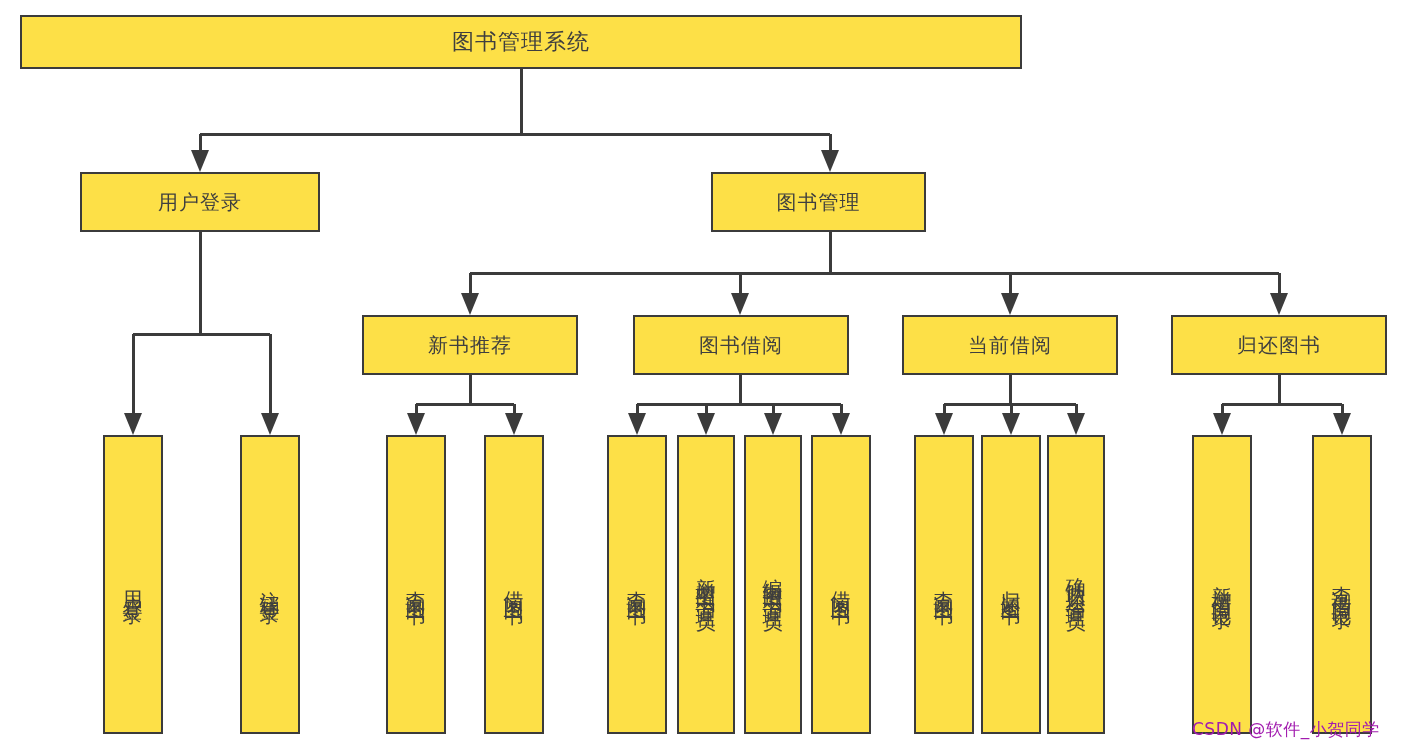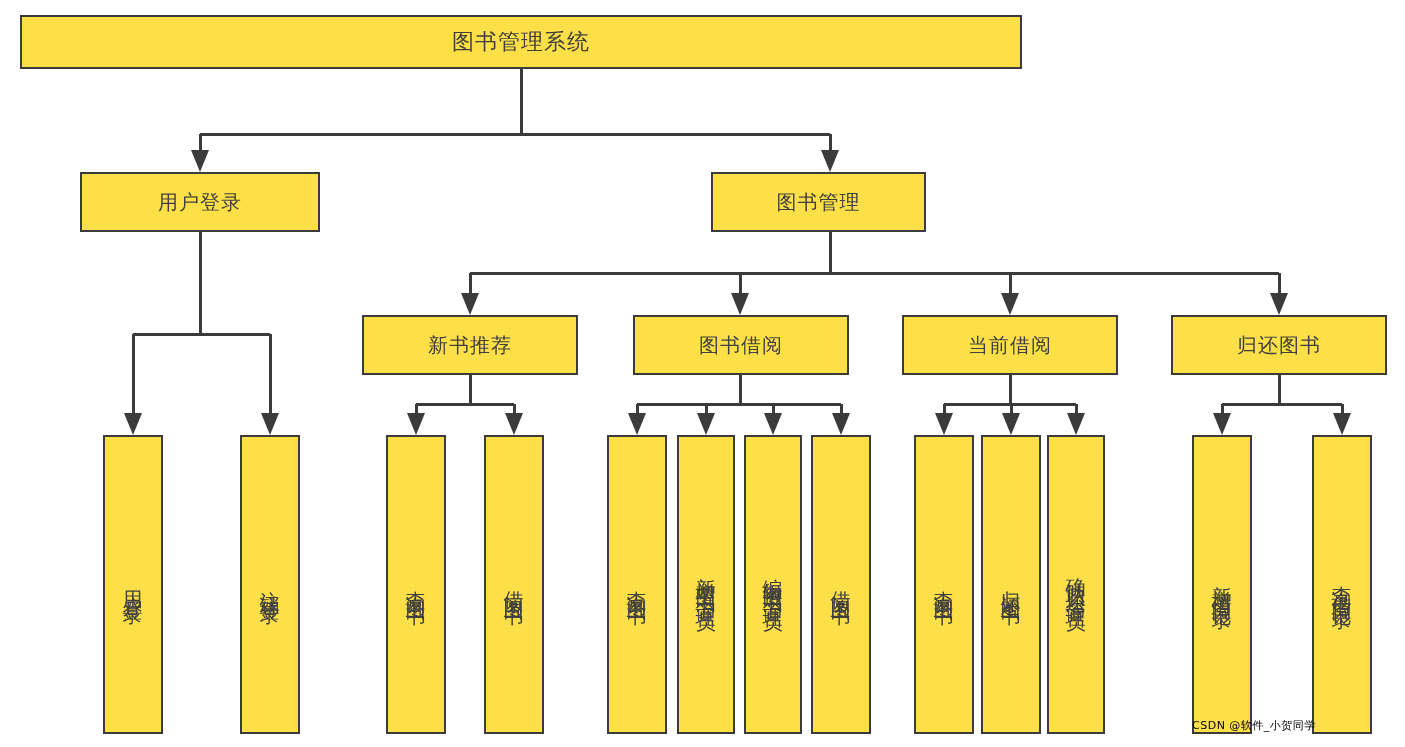--- a/index.html
+++ b/index.html
@@ -48,22 +48,22 @@
   .node.vertical .node-label {
     writing-mode: vertical-rl;
     text-orientation: upright;
     letter-spacing: 5px;
     white-space: nowrap;
     line-height: 1;
   }
   .node.root .node-label { font-size: 22px; }
   .watermark {
     position: absolute;
-    font-size: 11px;
-    color: #000000;
+    font-size: 17px;
+    color: #a21caf;
     letter-spacing: 0.5px;
     white-space: nowrap;
     z-index: 5;
     font-family: "DejaVu Sans", "Liberation Sans", sans-serif;
   }
 </style>
 </head>
 <body>
 
 <div id="diagram-root">

